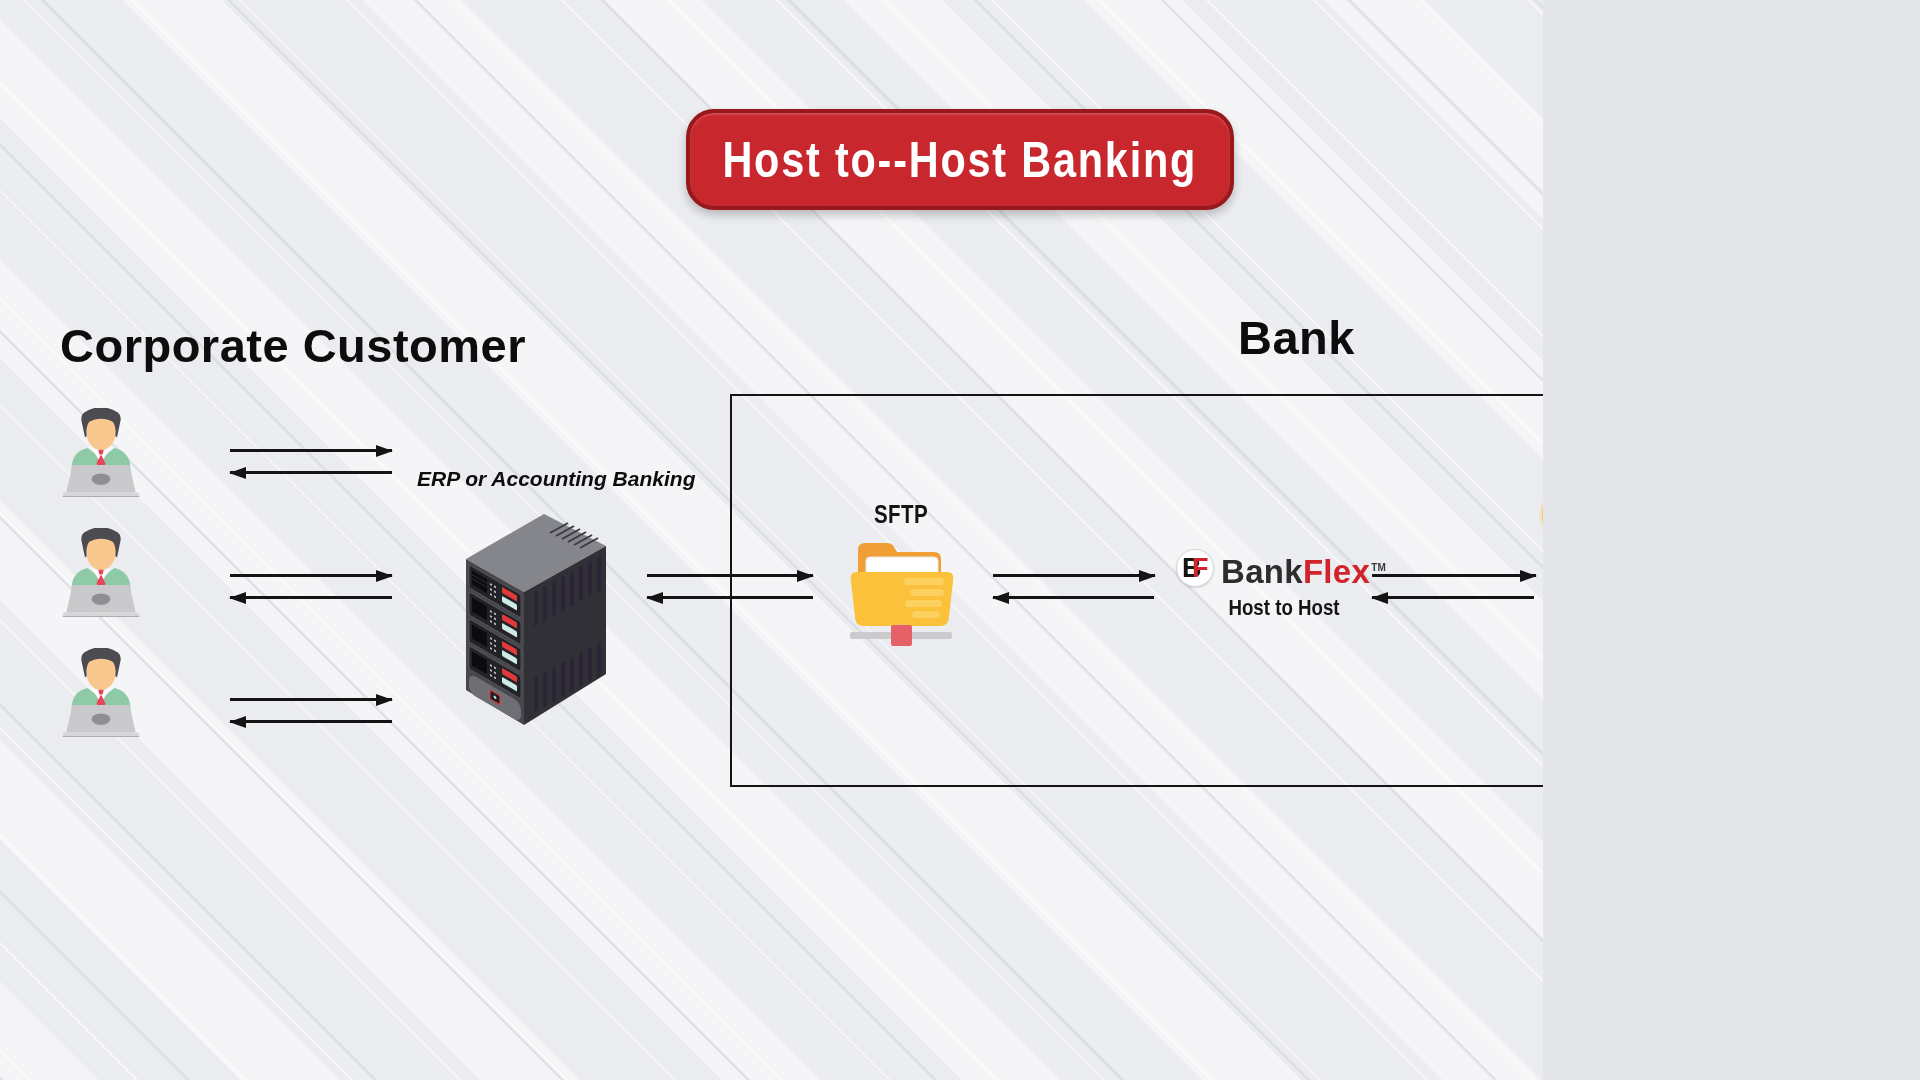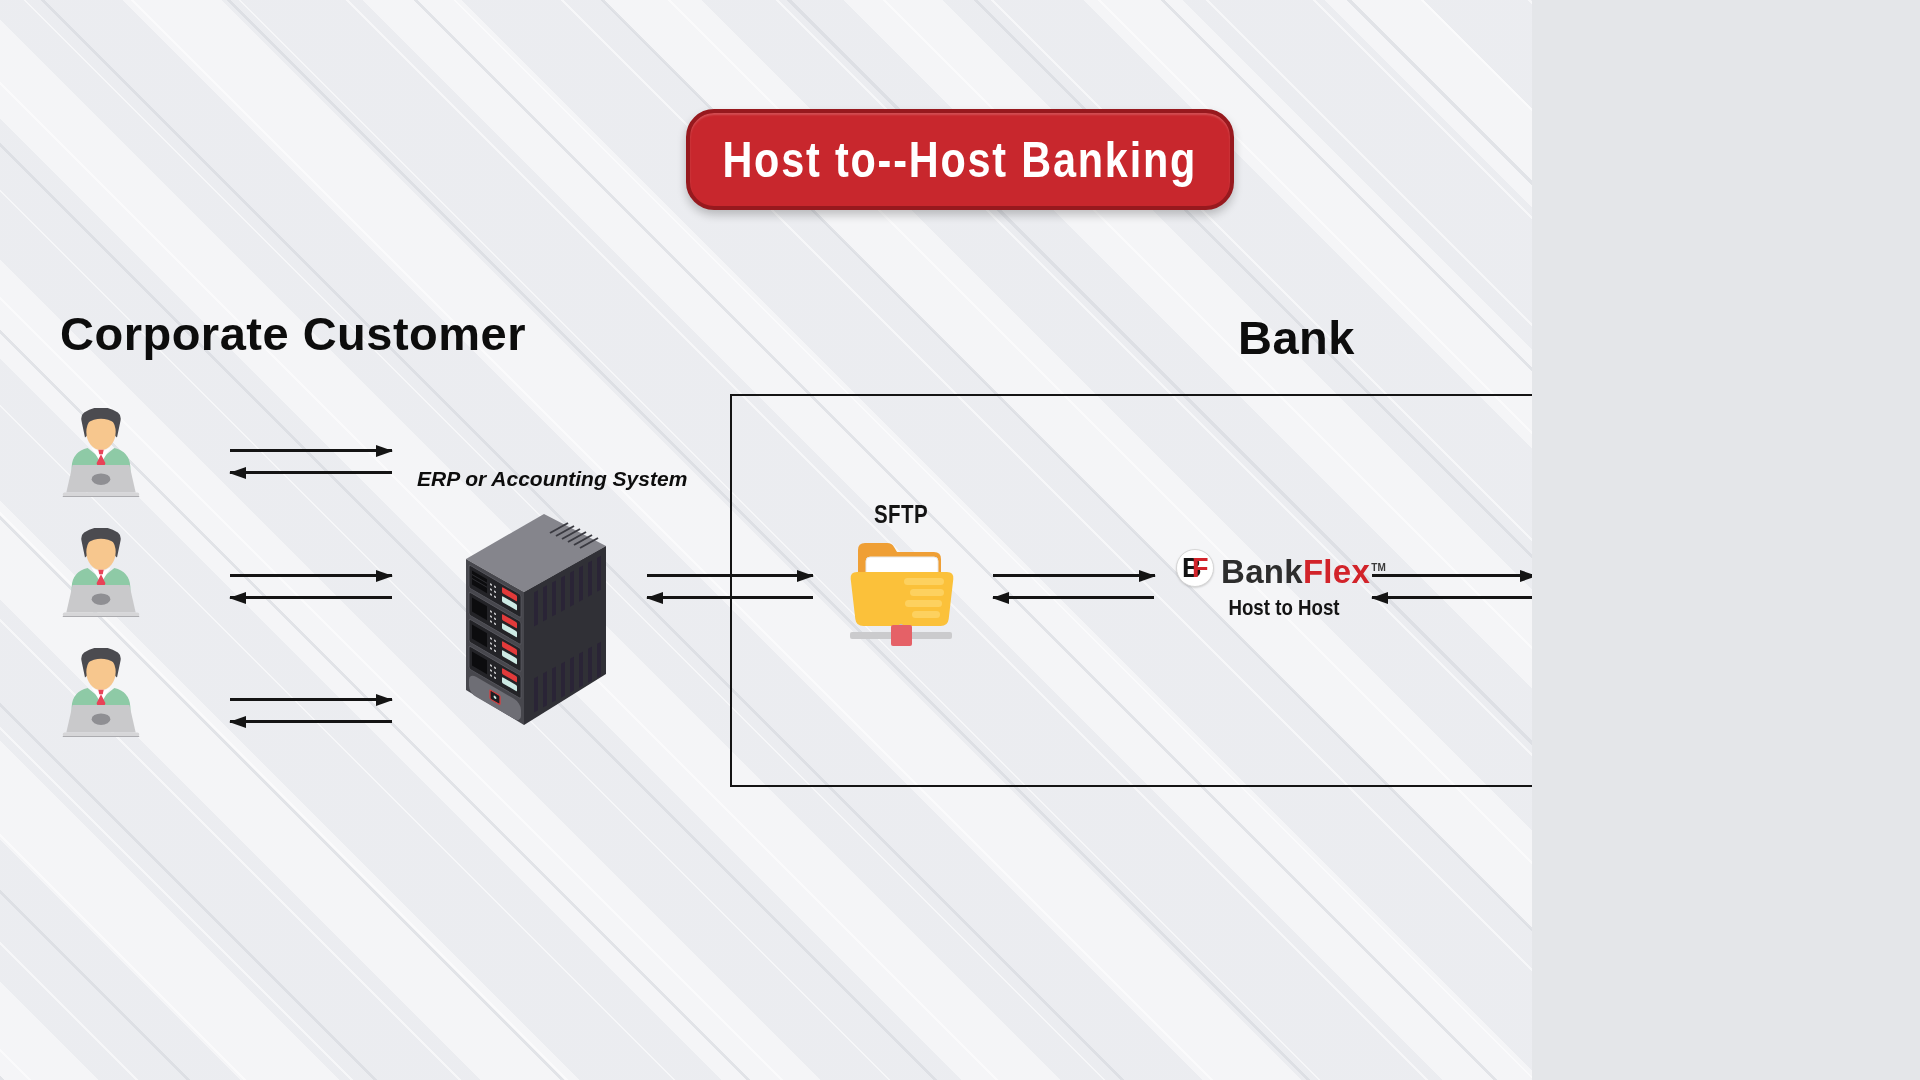--- a/index.html
+++ b/index.html
@@ -4,35 +4,36 @@
 <style>
   html,body{margin:0;padding:0;background:#e4e6e9;}
   .stage{
     position:relative;width:1532px;height:1080px;overflow:hidden;
     font-family:"Liberation Sans",sans-serif;color:#141414;
     background-color:#eff0f3;
     background-image:
       repeating-linear-gradient(45deg, rgba(210,213,219,0.55) 0 3px, rgba(0,0,0,0) 3px 132px),
       repeating-linear-gradient(45deg, rgba(255,255,255,0.55) 20px 22px, rgba(0,0,0,0) 22px 96px),
       repeating-linear-gradient(45deg, rgba(255,255,255,0.35) 0 70px, rgba(228,230,235,0.35) 70px 170px);
+    padding-left: 11px;
   }
   .abs{position:absolute;}
   
   .banner{
     position:absolute;left:686px;top:109px;width:548px;height:101px;border-radius:28px;
     background:#c8272d;border:4px solid #97191e;box-sizing:border-box;
     display:flex;align-items:center;justify-content:center;
     box-shadow:0 5px 10px rgba(0,0,0,0.22), inset 0 2px 2px rgba(255,255,255,0.18);
   }
   .banner-text{
     color:#ffffff;font-size:46px;font-weight:800;letter-spacing:2px;white-space:nowrap;
     display:inline-block;transform:scale(0.9,1.08);
   }
   .heading{position:absolute;font-size:47px;font-weight:700;color:#0d0d0d;white-space:nowrap;letter-spacing:0.5px;}
-  .h-left{left:60px;top:306px;text-align:center;}
+  .h-left{left:60px;top:318px;text-align:center;}
   .h-right{left:1238px;top:310px;}
   
   .arrow{position:absolute;height:3px;background:#141414;}
   .arrow.r::after{
     content:"";position:absolute;right:-1px;top:50%;transform:translateY(-50%);
     width:0;height:0;border-left:17px solid #141414;border-top:6.5px solid transparent;border-bottom:6.5px solid transparent;
   }
   .arrow.l::before{
     content:"";position:absolute;left:-1px;top:50%;transform:translateY(-50%);
     width:0;height:0;border-right:17px solid #141414;border-top:6.5px solid transparent;border-bottom:6.5px solid transparent;
@@ -93,21 +94,21 @@
       <use href="#person-sym"></use>
     </svg>
 
   <div class="arrow r" style="left:230px;top:449px;width:162px"></div>
   <div class="arrow l" style="left:230px;top:471px;width:162px"></div>
   <div class="arrow r" style="left:230px;top:574px;width:162px"></div>
   <div class="arrow l" style="left:230px;top:596px;width:162px"></div>
   <div class="arrow r" style="left:230px;top:698px;width:162px"></div>
   <div class="arrow l" style="left:230px;top:720px;width:162px"></div>
 
-  <div class="erp-label">ERP or Accounting System</div>
+  <div class="erp-label">ERP or Accounting Banking</div>
   <svg class="abs" style="left:458px;top:510px;width:152px;height:218px" viewBox="0 0 152 218">
     <polygon points="86,4 148,36 66,82 8,49" fill="#85858c"></polygon>
     <g stroke="#3a3a41" stroke-width="2">
       <line x1="92" y1="23" x2="110" y2="13"></line>
         <line x1="98" y1="26" x2="116" y2="16"></line>
       <line x1="104" y1="29" x2="122" y2="19"></line>
         <line x1="110" y1="32" x2="128" y2="22"></line>
       <line x1="116" y1="35" x2="134" y2="25"></line>
         <line x1="122" y1="38" x2="140" y2="28"></line>
     </g>

